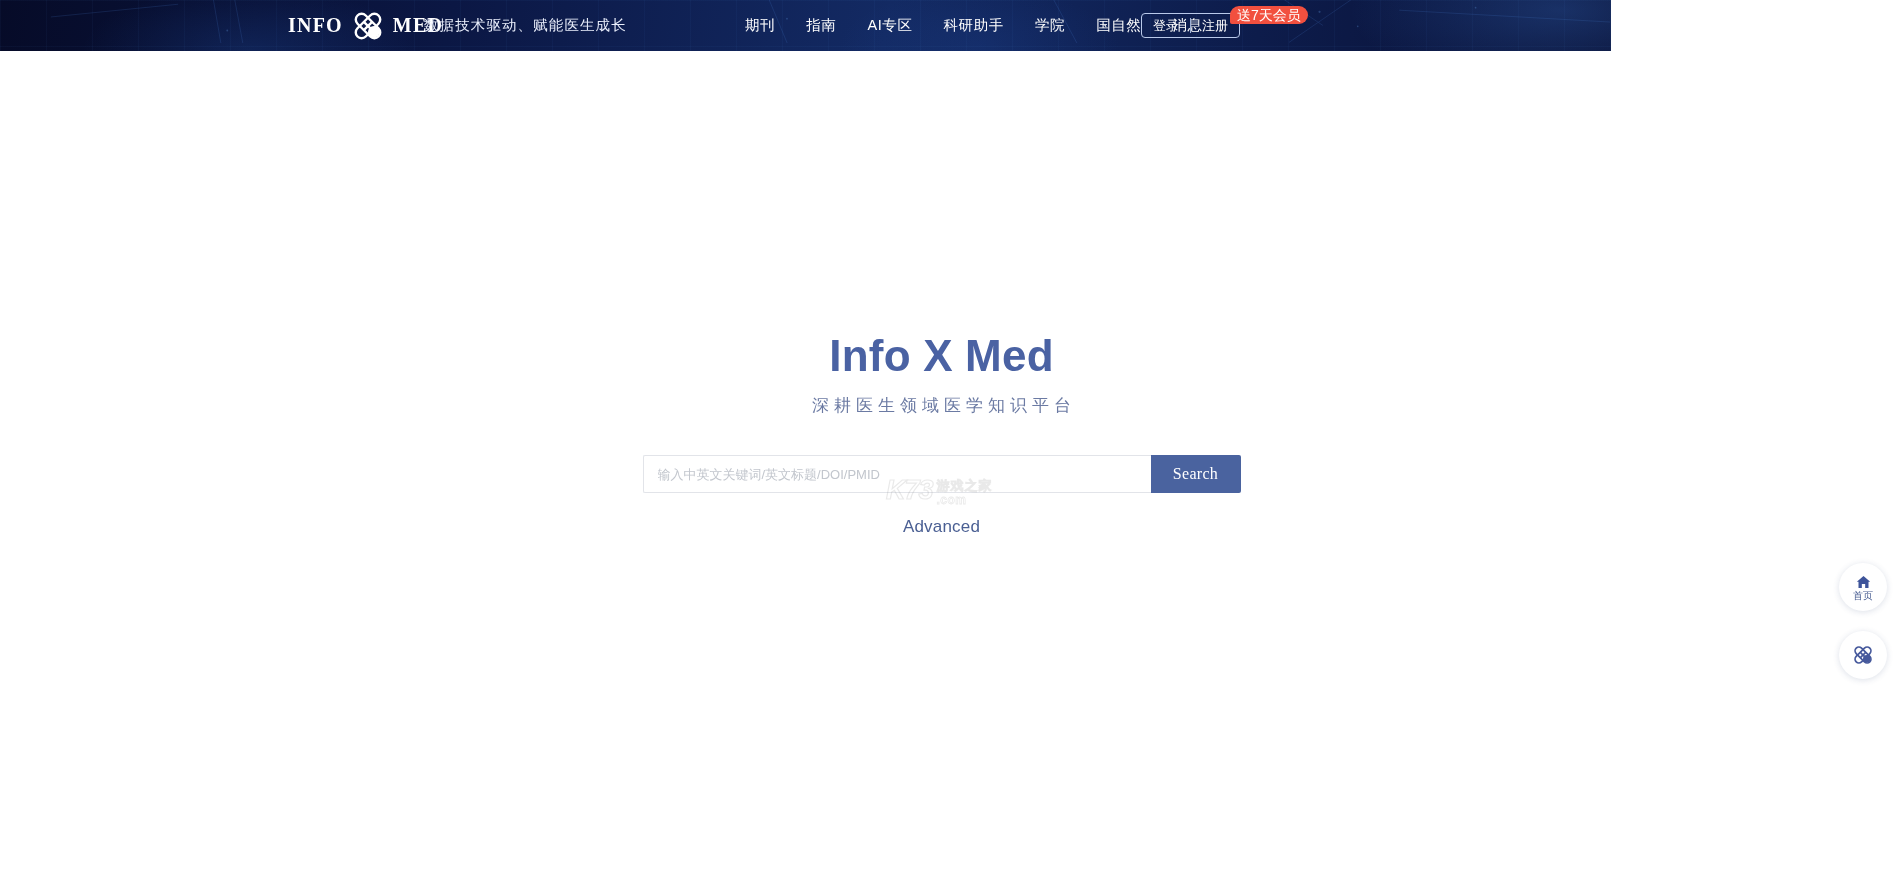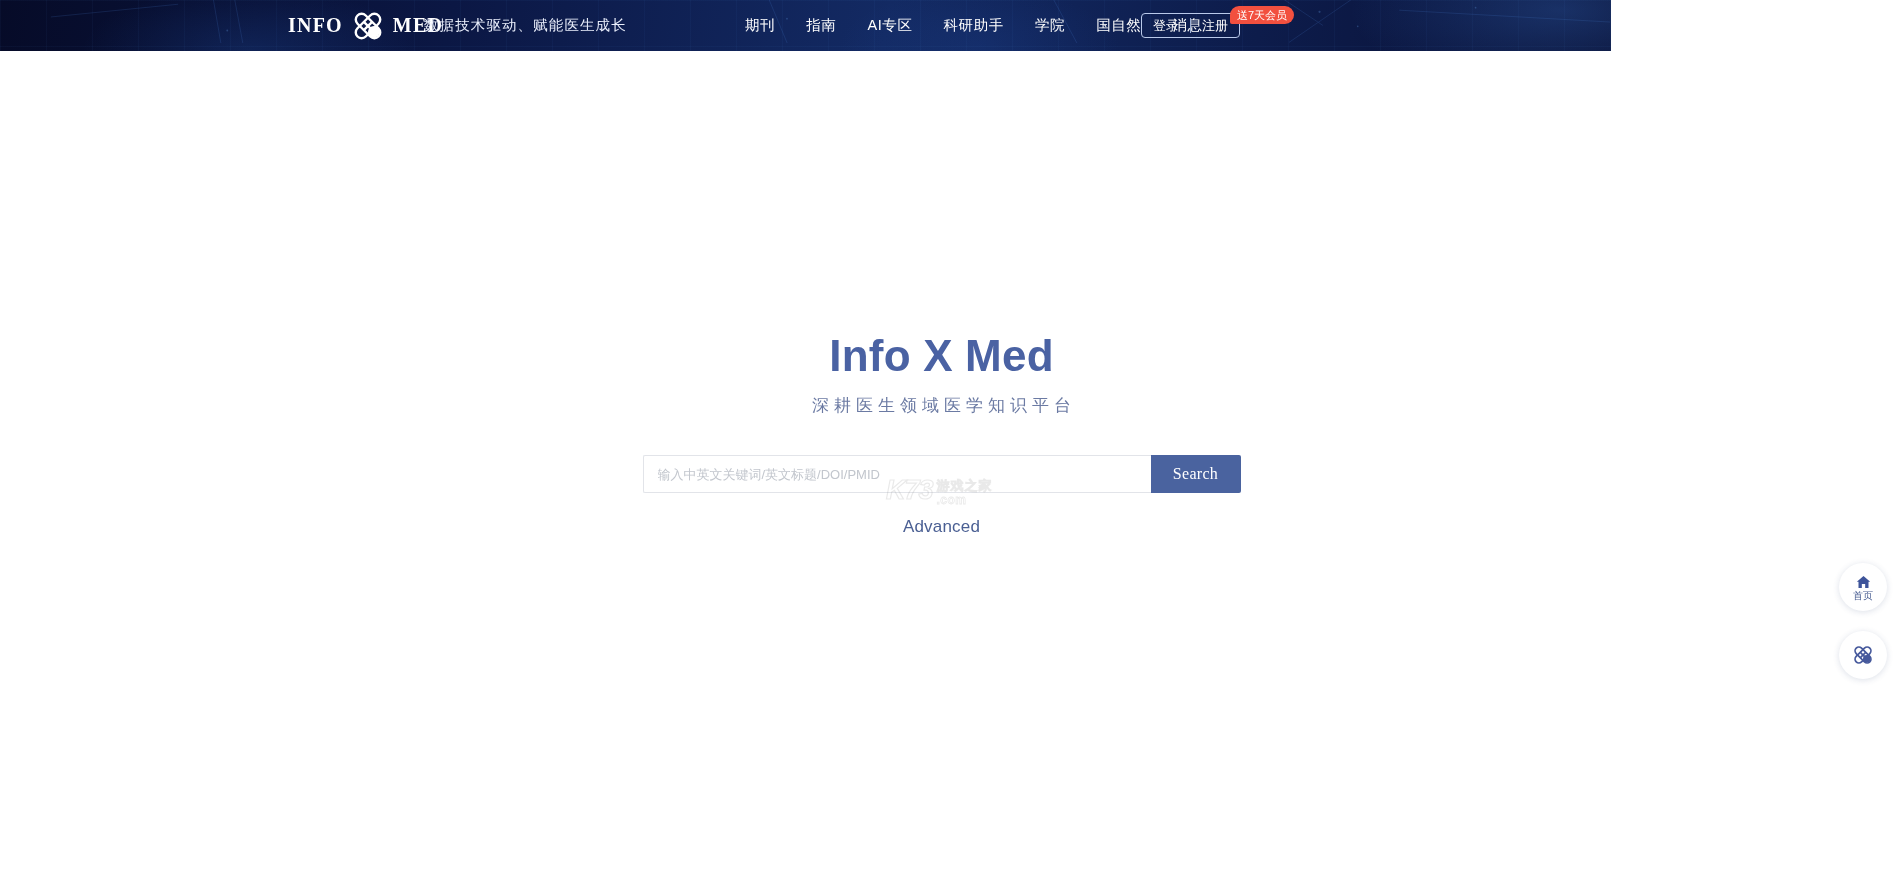--- a/index.html
+++ b/index.html
@@ -126,21 +126,21 @@
     width: 1px;
     height: 15px;
     background: #9fb2d8;
   }
   .auth-badge {
     position: absolute;
     left: 89px;
     top: 6px;
     background: #f2503f;
     color: #ffffff;
-    font-size: 11px;
+    font-size: 14px;
     line-height: 18px;
     height: 18px;
     padding: 0 7px;
     border-radius: 9px 9px 9px 2px;
     white-space: nowrap;
     cursor: pointer;
   }
 
   
   .main {

